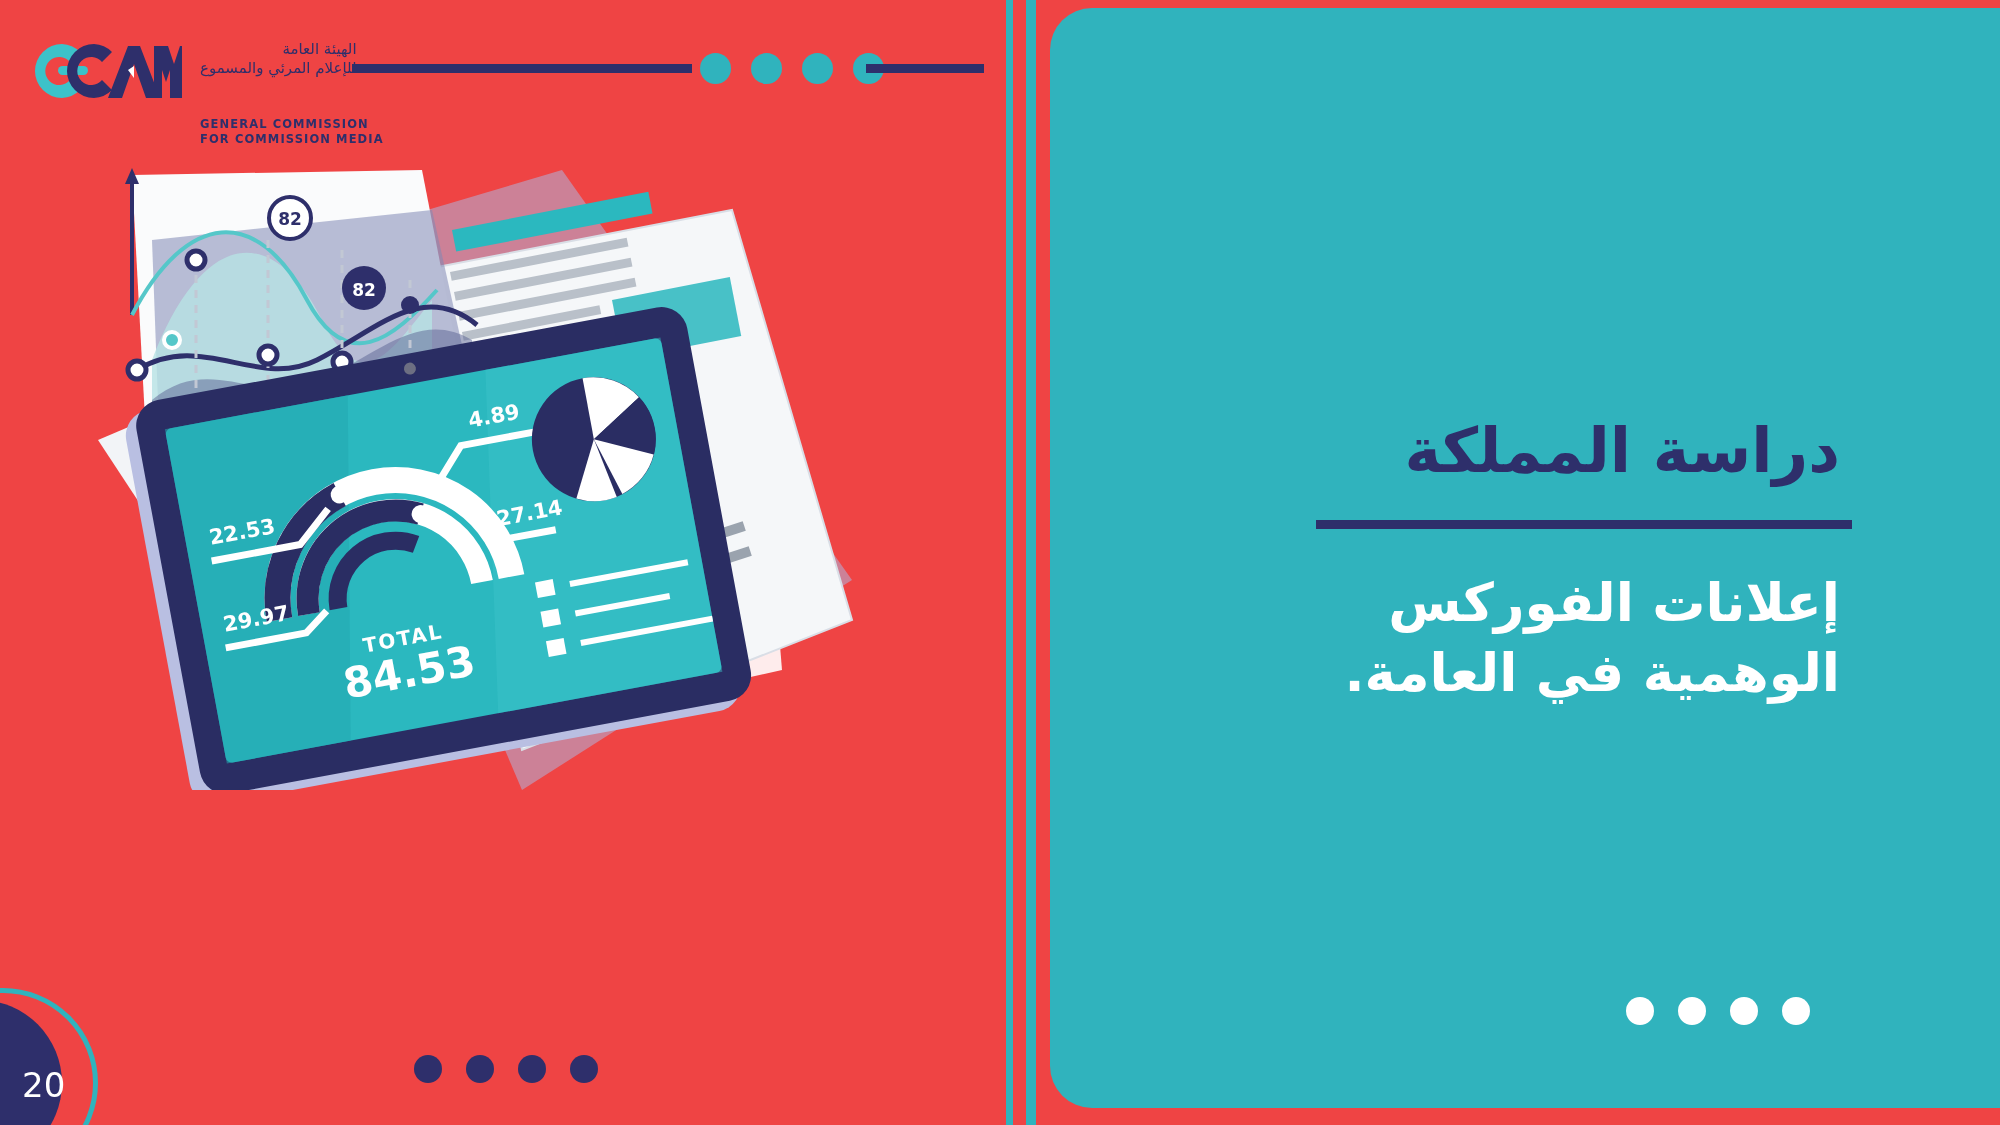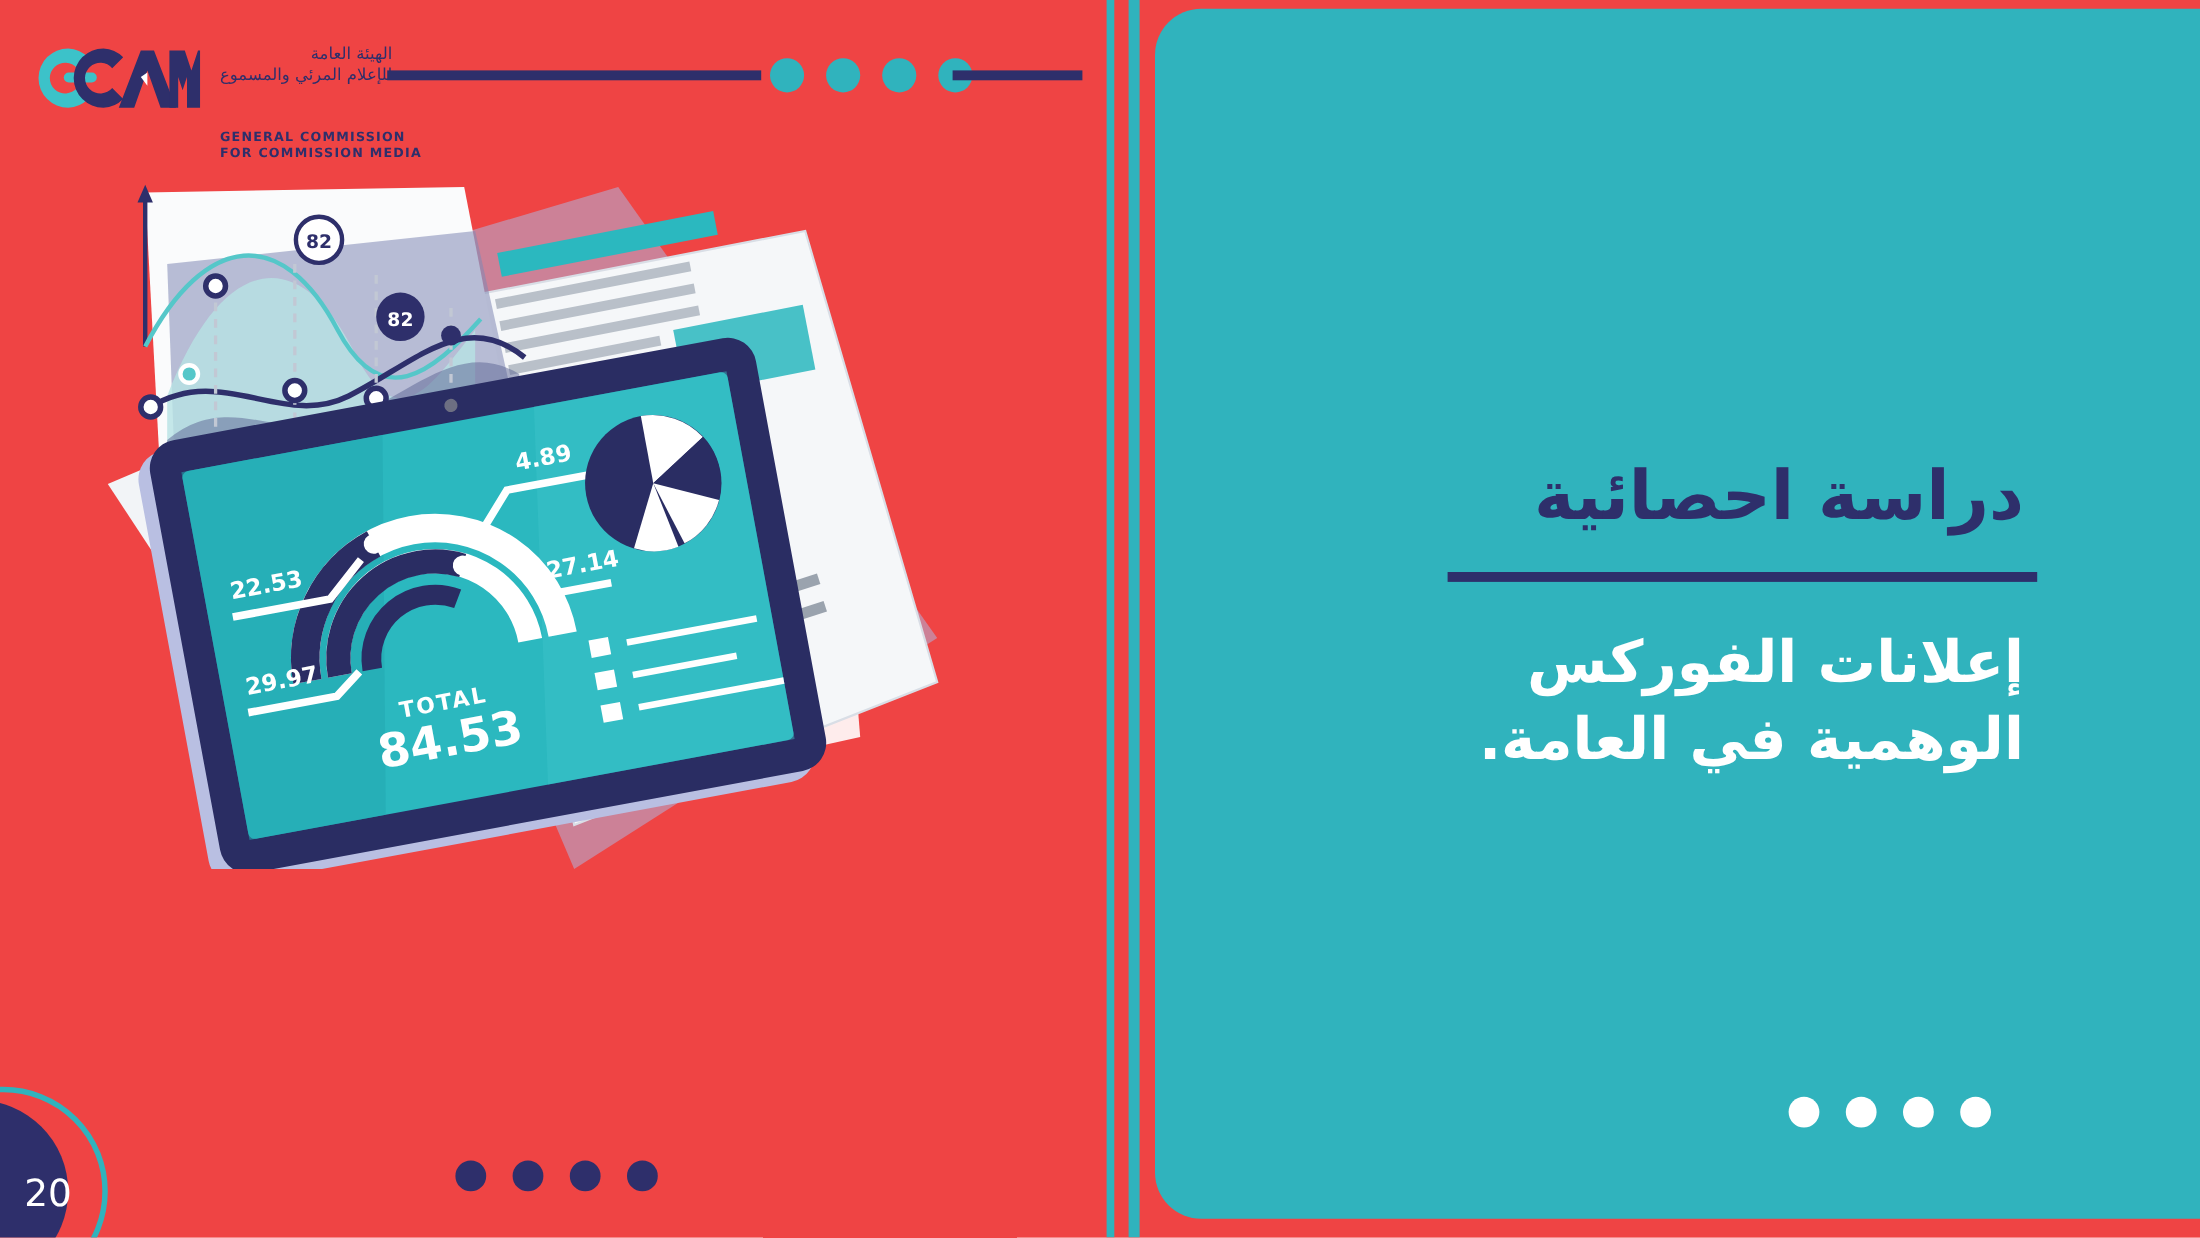--- a/index.html
+++ b/index.html
@@ -194,21 +194,21 @@
           </g>
         </g>
       </g>
     </svg>
   </div>
 
   <div class="vline a"></div>
   <div class="vline b"></div>
 
   <div class="panel">
-    <div class="panel-title">دراسة احصائية</div>
+    <div class="panel-title">دراسة المملكة</div>
     <div class="panel-rule"></div>
     <div class="panel-sub">إعلانات الفوركس الوهمية في العامة.</div>
     <div class="panel-dots">
       <i></i>
       <i></i>
       <i></i>
       <i></i>
     </div>
   </div>
 

